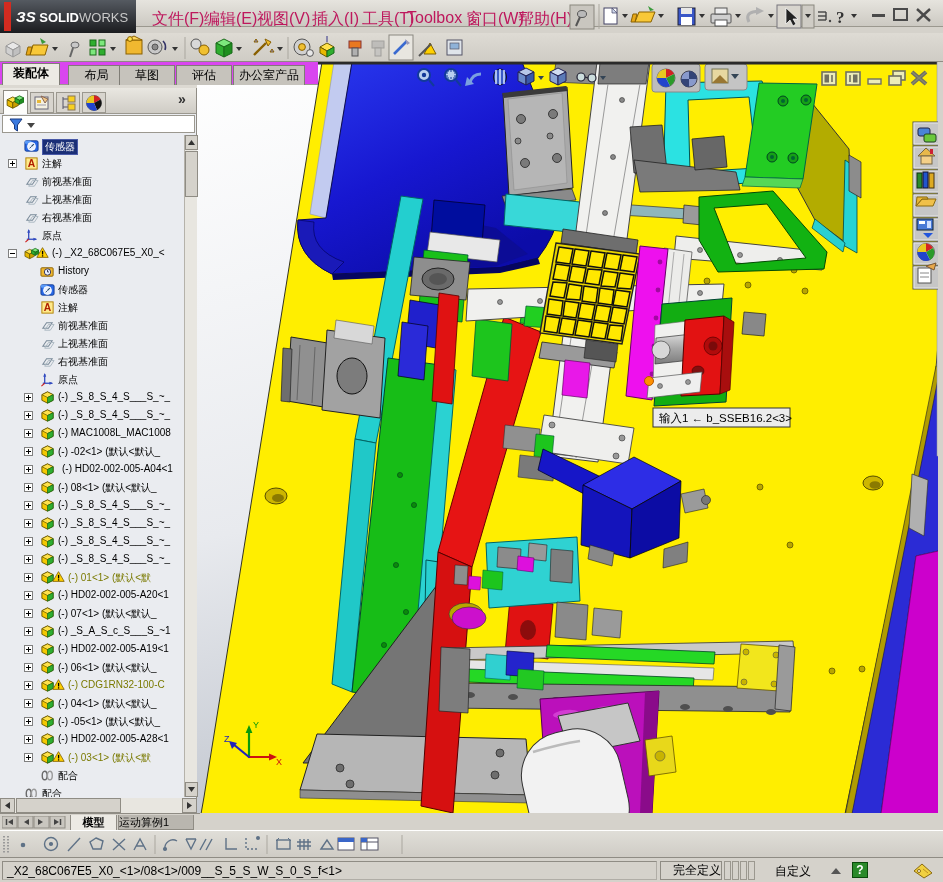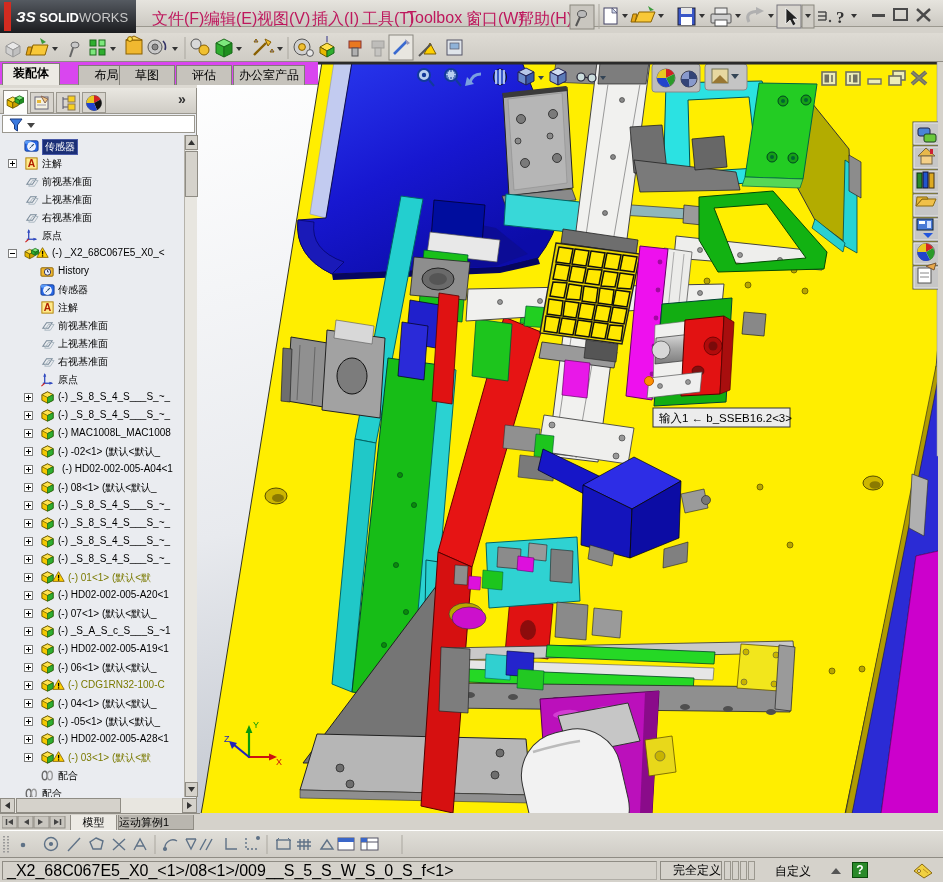--- a/index.html
+++ b/index.html
@@ -216,21 +216,21 @@
     <polygon points="405,6 410,10 407,12" fill="#99b"></polygon>
 <g>
       <polygon points="424,21 430,10 436,21" fill="#ffd000" stroke="#806000"></polygon>
       <line x1="419" y1="23" x2="431" y2="11" stroke="#555" stroke-width="2"></line>
     </g>
 <rect x="447" y="7" width="15" height="15" fill="#dfe4ea" stroke="#556"></rect>
     <rect x="450" y="10" width="9" height="6" fill="#8fb2d8" stroke="#556" stroke-width=".7"></rect>
 </svg>
 <div class="a" style="left:0;top:62px;width:318px;height:23px;background:#d946ef;border-bottom:1px solid #9b988f;z-index:5">
 <div class="tab" style="left:2px;top:1px;width:58px;height:22px;background:#eceae4;font-weight:bold">装配体</div>
-<div class="tab" style="left:78px;width:57px">布局</div>
+<div class="tab" style="left:68px;width:57px">布局</div>
 <div class="tab" style="left:119px;width:56px">草图</div>
 <div class="tab" style="left:176px;width:56px">评估</div>
 <div class="tab" style="left:233px;width:72px">办公室产品</div>
 </div>
 <svg class="a" style="left:197px;top:62px" width="741" height="752" viewBox="197 62 741 752">
     <defs>
 <linearGradient id="bg" x1="0" y1="0" x2="0.25" y2="1">
         <stop offset="0" stop-color="#ffffff"></stop>
         <stop offset=".6" stop-color="#e8eaee"></stop>
         <stop offset="1" stop-color="#bfc4cd"></stop>
@@ -995,21 +995,21 @@
         </g>
 <g fill="#444">
           <polygon points="11,3 6,6 11,9"></polygon>
           <line x1="4.5" y1="3" x2="4.5" y2="9" stroke="#444" stroke-width="1.5"></line>
           <polygon points="27,3 22,6 27,9"></polygon>
           <polygon points="36,3 41,6 36,9"></polygon>
           <polygon points="52,3 57,6 52,9"></polygon>
           <line x1="58.5" y1="3" x2="58.5" y2="9" stroke="#444" stroke-width="1.5"></line>
         </g>
       </svg>
-<div class="a" style="left:70px;top:1px;width:47px;height:16px;background:#eceae4;border:1px solid #8f8c84;border-top:none;font-size:11px;font-weight:normal;text-align:center;line-height:15px">模型</div>
+<div class="a" style="left:70px;top:1px;width:47px;height:16px;background:#eceae4;border:1px solid #8f8c84;border-top:none;font-size:11px;font-weight:bold;text-align:center;line-height:15px">模型</div>
 <div class="a" style="left:118px;top:1px;width:76px;height:15px;background:#b9b6af;border:1px solid #8f8c84;border-top:none;font-size:11px;line-height:14px">运动算例1</div>
 </div>
 </div>
 <div class="a" style="left:0;top:830px;width:943px;height:27px;background:linear-gradient(#e0ded8,#cfccc5);border-top:1px solid #fff">
 <svg width="420" height="27" viewBox="0 0 420 27">
 <g stroke="#9a9a9a">
         <line x1="4" y1="5" x2="4" y2="22" stroke-dasharray="1.5,1.5" stroke-width="2"></line>
         <line x1="8" y1="5" x2="8" y2="22" stroke-dasharray="1.5,1.5" stroke-width="2"></line>
       </g>
 <g stroke="#5f7287" fill="none" stroke-width="1.4">
@@ -1041,21 +1041,21 @@
 <g>
         <rect x="361" y="7" width="17" height="12" fill="#fff" stroke="#556"></rect>
         <line x1="361" y1="11" x2="378" y2="11" stroke="#556"></line>
         <line x1="367" y1="7" x2="367" y2="19" stroke="#556"></line>
         <rect x="361" y="7" width="6" height="4" fill="#3a66c8"></rect>
       </g>
 <line x1="402" y1="4" x2="402" y2="23" stroke="#aaa79f"></line>
 </svg>
 </div>
 <div class="a" style="left:0;top:857px;width:943px;height:25px;background:#d5d2cb;border-top:1px solid #8f8c84">
-<div class="a" style="left:2px;top:3px;width:655px;height:19px;border:1px solid #b0ada6;border-top-color:#8f8c84;border-left-color:#8f8c84;font-size:16px;line-height:18px;padding-left:4px;color:#000">_X2_68C067E5_X0_&lt;1&gt;/08&lt;1&gt;/009__S_5_S_W_S_0_S_f&lt;1&gt;</div>
+<div class="a" style="left:2px;top:3px;width:655px;height:19px;border:1px solid #b0ada6;border-top-color:#8f8c84;border-left-color:#8f8c84;font-size:12px;line-height:18px;padding-left:4px;color:#000">_X2_68C067E5_X0_&lt;1&gt;/08&lt;1&gt;/009__S_5_S_W_S_0_S_f&lt;1&gt;</div>
 <div class="a" style="left:660px;top:3px;width:62px;height:19px;border:1px solid #8f8c84;font-size:12px;text-align:right;line-height:17px">完全定义</div>
 <div class="a" style="left:724px;top:3px;width:7px;height:19px;border:1px solid #9b988f"></div>
 <div class="a" style="left:732px;top:3px;width:7px;height:19px;border:1px solid #9b988f"></div>
 <div class="a" style="left:740px;top:3px;width:7px;height:19px;border:1px solid #9b988f"></div>
 <div class="a" style="left:748px;top:3px;width:7px;height:19px;border:1px solid #9b988f"></div>
 <div class="a" style="left:775px;top:5px;font-size:12px">自定义</div>
 <svg class="a" style="left:830px;top:9px" width="12" height="8">
       <polygon points="6,1 1,7 11,7" fill="#555"></polygon>
     </svg>
 <div class="a" style="left:852px;top:4px;width:16px;height:16px;background:#2a8a2a;border:1px solid #0a4a0a;color:#fff;font-weight:bold;font-size:12px;text-align:center;line-height:15px">?</div>

